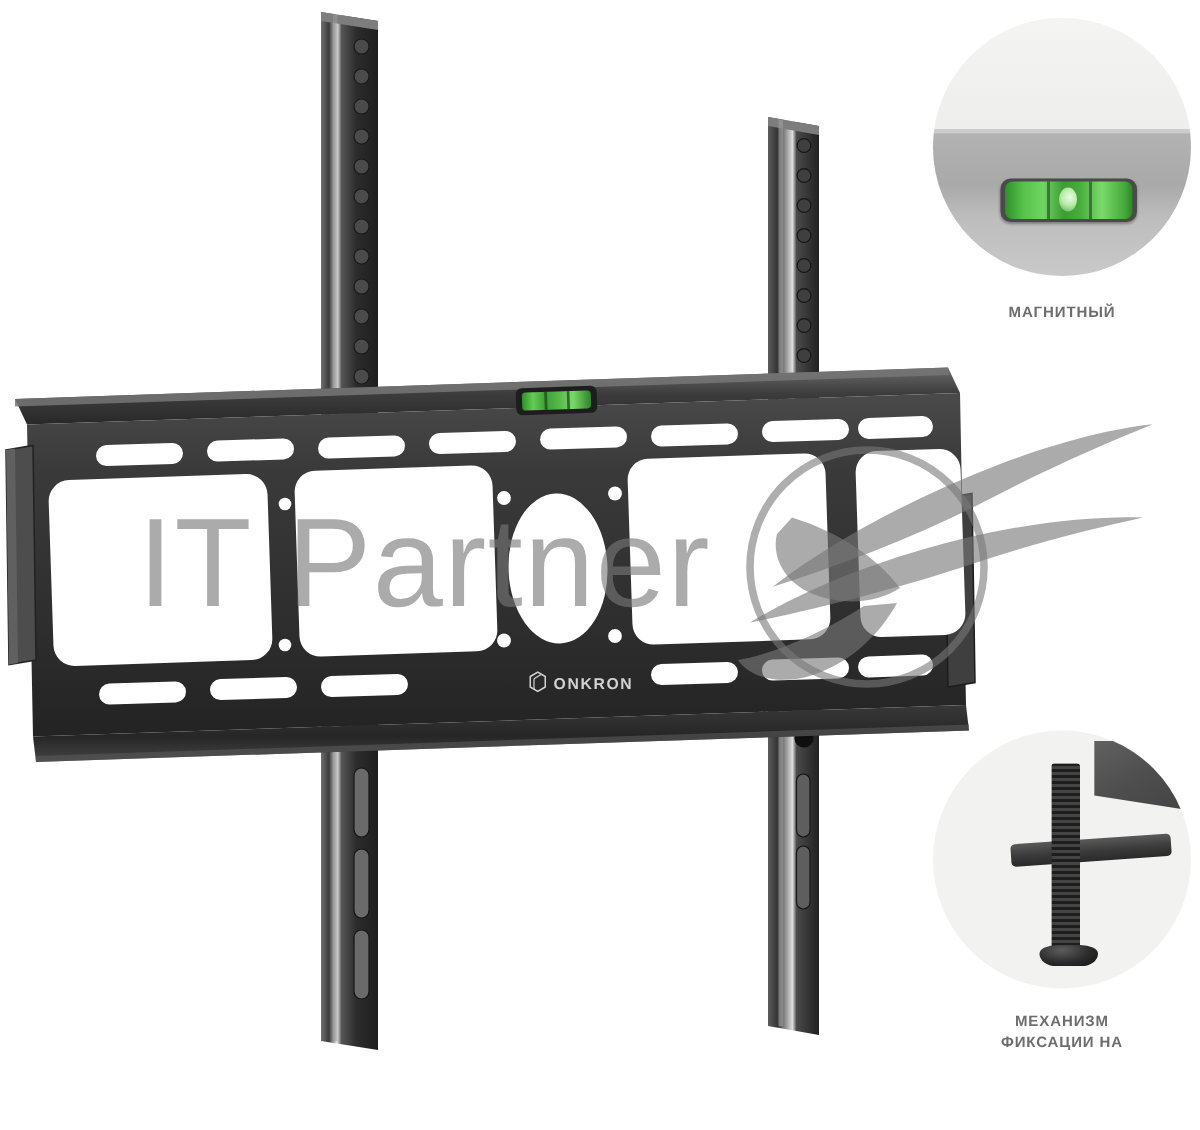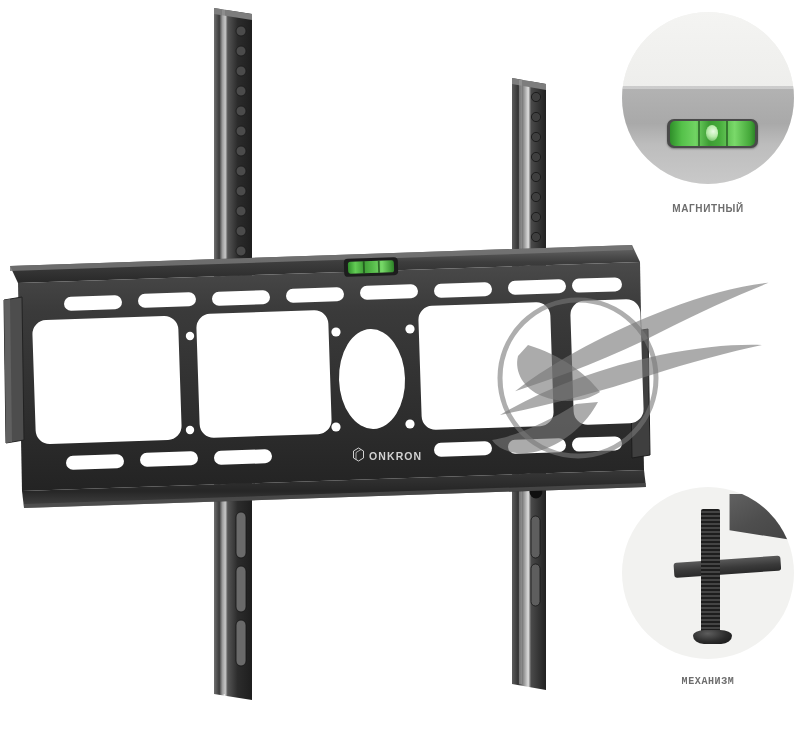--- a/index.html
+++ b/index.html
@@ -110,21 +110,21 @@
   }
   #callout-level .callout-label { margin-top: 18px; }
 
   
   #callout-lock { left: 616px; top: 487px; width: 184px; }
   #callout-lock .callout-circle {
     width: 172px; height: 172px;
     margin: 0 auto;
     background: #f2f2f0;
   }
-  #callout-lock .callout-label { margin-top: 16px; font-family: Liberation Mono, monospace; }
+  #callout-lock .callout-label { margin-top: 16px; }
   .lk-plate{
     position:absolute; right:-6px; top:4%;
     width: 64%; height: 46%;
     background: linear-gradient(150deg,#6b6b6b 0%, #4e4e4e 45%, #3a3a3a 100%);
     clip-path: polygon(36% 0%, 100% 0%, 100% 60%, 100% 60%, 36% 46%);
   }
   .lk-flange{
     position:absolute; left: 30%; top: 44%;
     width: 62%; height: 9%;
     background: linear-gradient(180deg,#5a5a5a 0%,#3a3a3a 55%, #2a2a2a 100%);
@@ -368,24 +368,26 @@
 
   <div class="callout" id="callout-lock">
     <div class="callout-circle">
       <div class="lk-plate"></div>
       <div class="lk-flange"></div>
       <div class="lk-bolt-shaft"></div>
       <div class="lk-bolt-head"></div>
     </div>
     <div class="callout-label">
       <div>МЕХАНИЗМ</div>
+      <div>ФИКСАЦИИ НА</div>
     </div>
   </div>
 
   <div id="watermark">
+    <div id="wm-text">IT Partner</div>
     <svg width="800" height="753" viewBox="0 0 800 753" style="position:absolute;left:0;top:0;">
       <circle cx="578" cy="378" r="78" fill="none" stroke="rgba(120,120,120,0.60)" stroke-width="5"></circle>
       <path d="M500 415 C545 388 600 368 660 355 C700 347 735 344 762 345
                C730 352 690 362 648 376 C600 392 545 406 500 415 Z" fill="rgba(120,120,120,0.62)"></path>
       <path d="M510 382 C556 356 612 336 672 322 C712 313 748 309 776 310
                C744 318 704 329 662 344 C614 361 558 374 510 382 Z" fill="rgba(120,120,120,0.62)" transform="rotate(-8 578 350)"></path>
       <path d="M528 345 C560 355 585 372 600 392 C585 402 562 404 542 396
                C524 389 514 372 518 356 Z" fill="rgba(120,120,120,0.62)"></path>
       <path d="M598 402 C586 424 566 442 542 450 C520 457 500 452 492 440
                C516 436 548 422 576 404 Z" fill="rgba(120,120,120,0.62)"></path>

